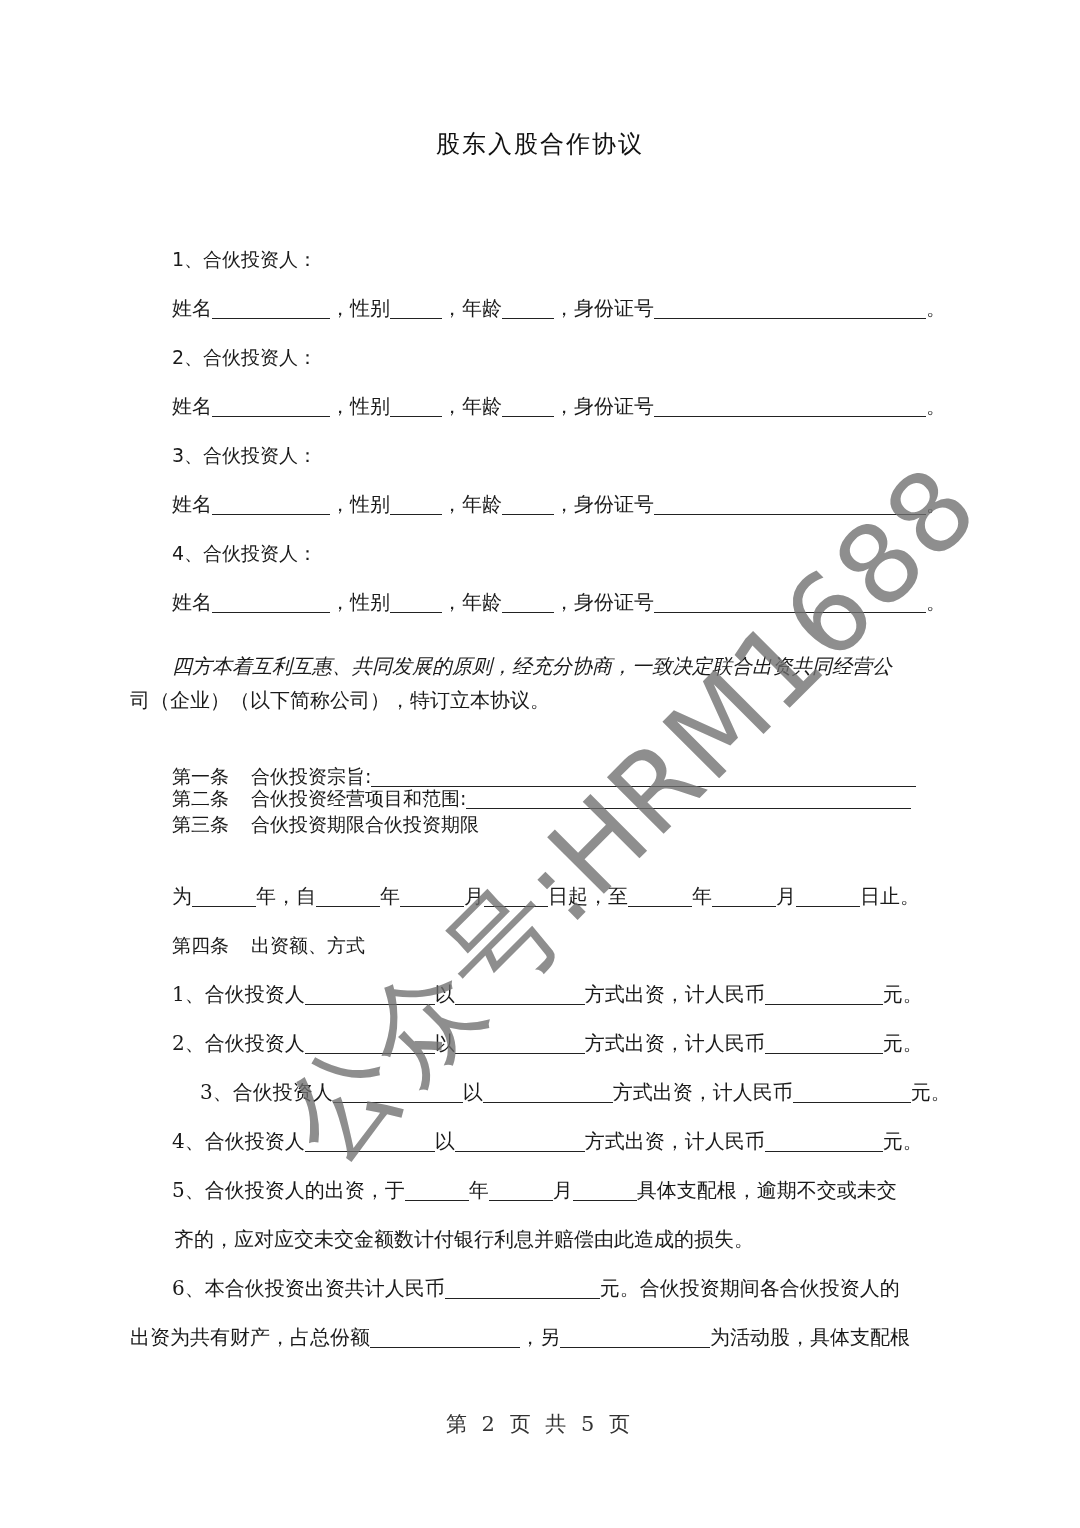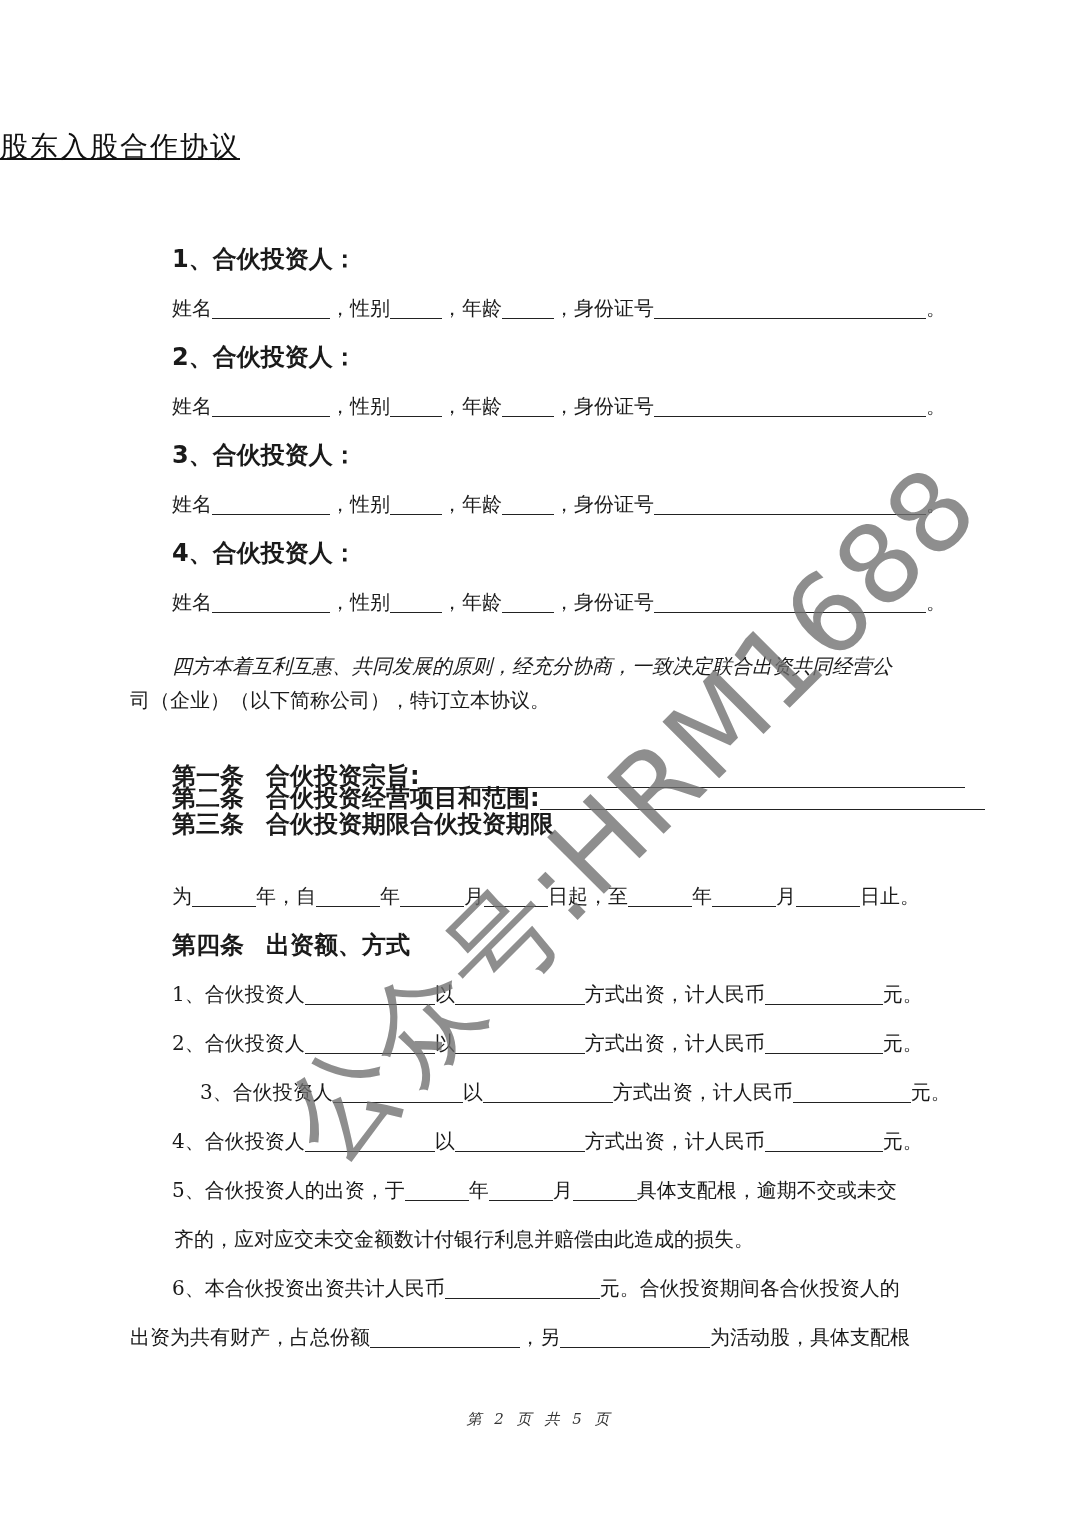--- a/index.html
+++ b/index.html
@@ -1,28 +1,28 @@
 <!DOCTYPE html>
 <html><head>
 <meta charset="utf-8">
 <style>
   html, body { margin: 0; padding: 0; background: #ffffff; }
   body { width: 1080px; height: 1528px; position: relative; overflow: hidden;
          font-family: "DejaVu Serif", "Liberation Serif", serif; color: #1a1a1a; }
   .page { position: absolute; left: 0; top: 0; width: 1080px; height: 1528px; background: #fff; }
-  .title { position: absolute; top: 128px; left: 0; width: 1080px; text-align: left;
-           font-family: "DejaVu Sans", "Liberation Sans", sans-serif; font-size: 28px;
-           letter-spacing: 2px; font-weight: normal; color: #111; text-decoration: underline; }
+  .title { position: absolute; top: 128px; left: 0; width: 1080px; text-align: center;
+           font-family: "DejaVu Sans", "Liberation Sans", sans-serif; font-size: 24px;
+           letter-spacing: 2px; font-weight: normal; color: #111; }
   .line { position: absolute; left: 172px; font-size: 20px; line-height: 28px; white-space: nowrap; }
   .line.wide { left: 130px; }
-  .bold { font-family: "DejaVu Sans", "Liberation Sans", sans-serif; font-weight: bold; font-size: 24px; }
+  .bold { font-family: "DejaVu Sans", "Liberation Sans", sans-serif; font-weight: normal; font-size: 19px; }
   .blank { display: inline-block; border-bottom: 1.5px solid #222; height: 22px; vertical-align: -4px; }
   .gap { display: inline-block; width: 22px; }
   .footer { position: absolute; top: 1410px; left: 0; width: 1080px; text-align: center;
-            font-size: 15px; color: #333; letter-spacing: 4px; font-style: italic; }
+            font-size: 21px; color: #333; letter-spacing: 4px; }
   .watermark { position: absolute; left: 170px; top: 740px; font-family: "DejaVu Sans", "Liberation Sans", sans-serif;
                font-size: 110px; color: rgba(110,110,110,0.78); transform: rotate(-45deg);
                transform-origin: center; white-space: nowrap; pointer-events: none; letter-spacing: 2px;
                -webkit-text-stroke: 0px; }
 </style>
 </head>
 <body>
 
 <div class="page">
 

